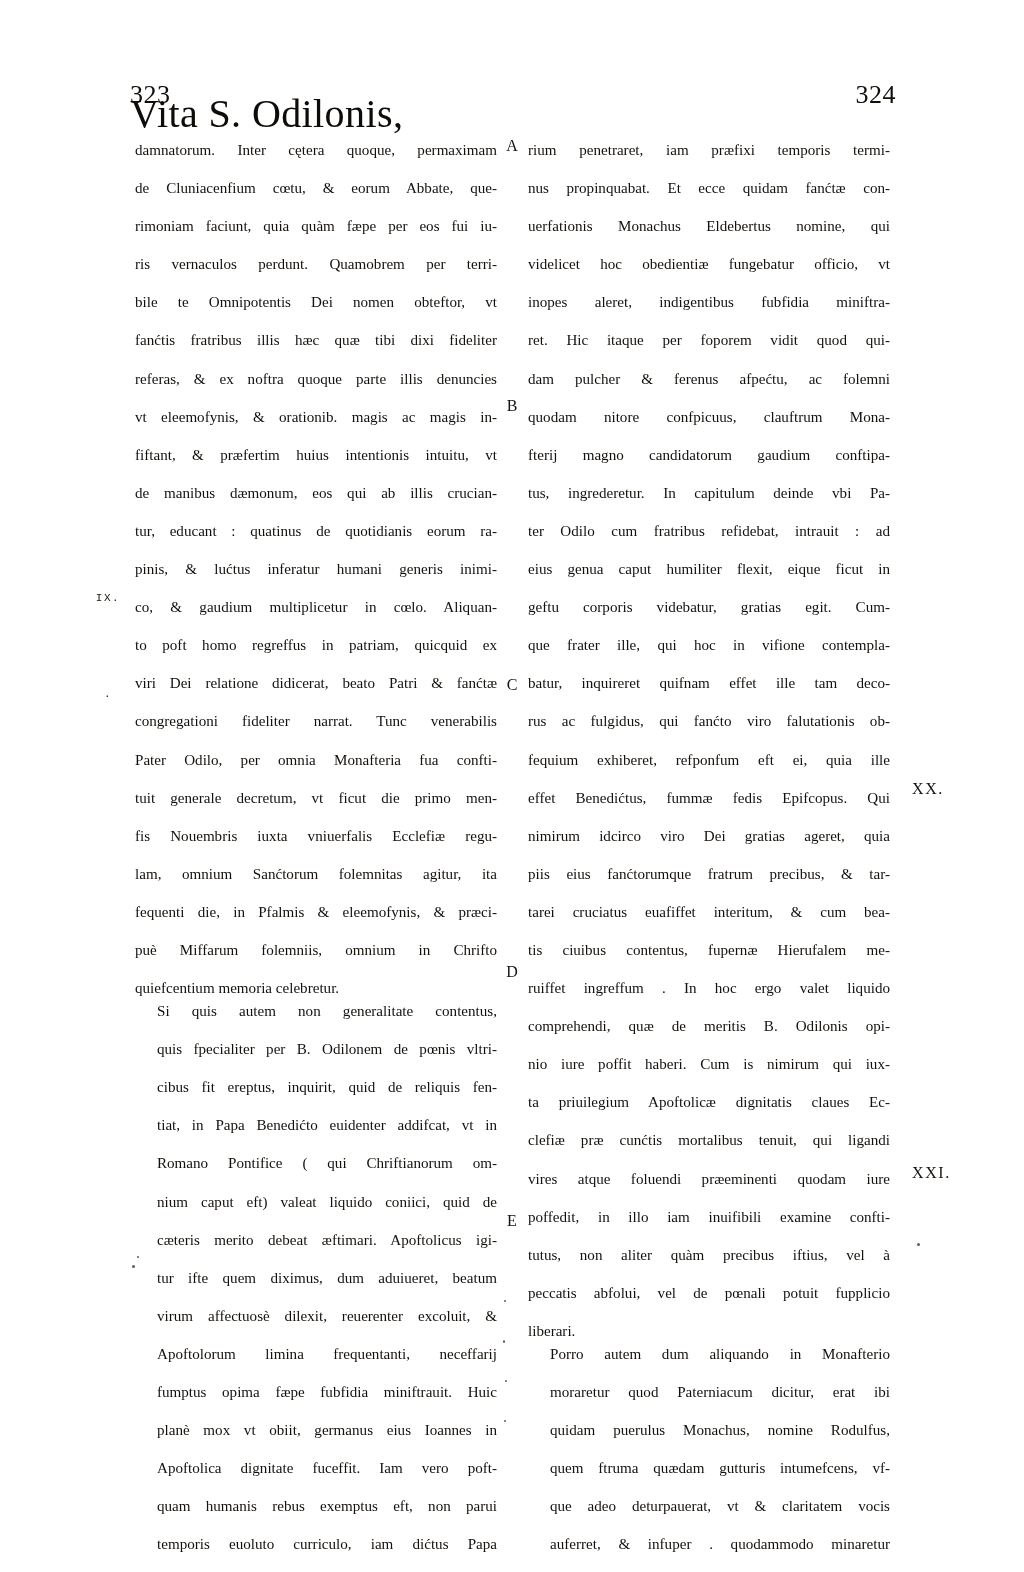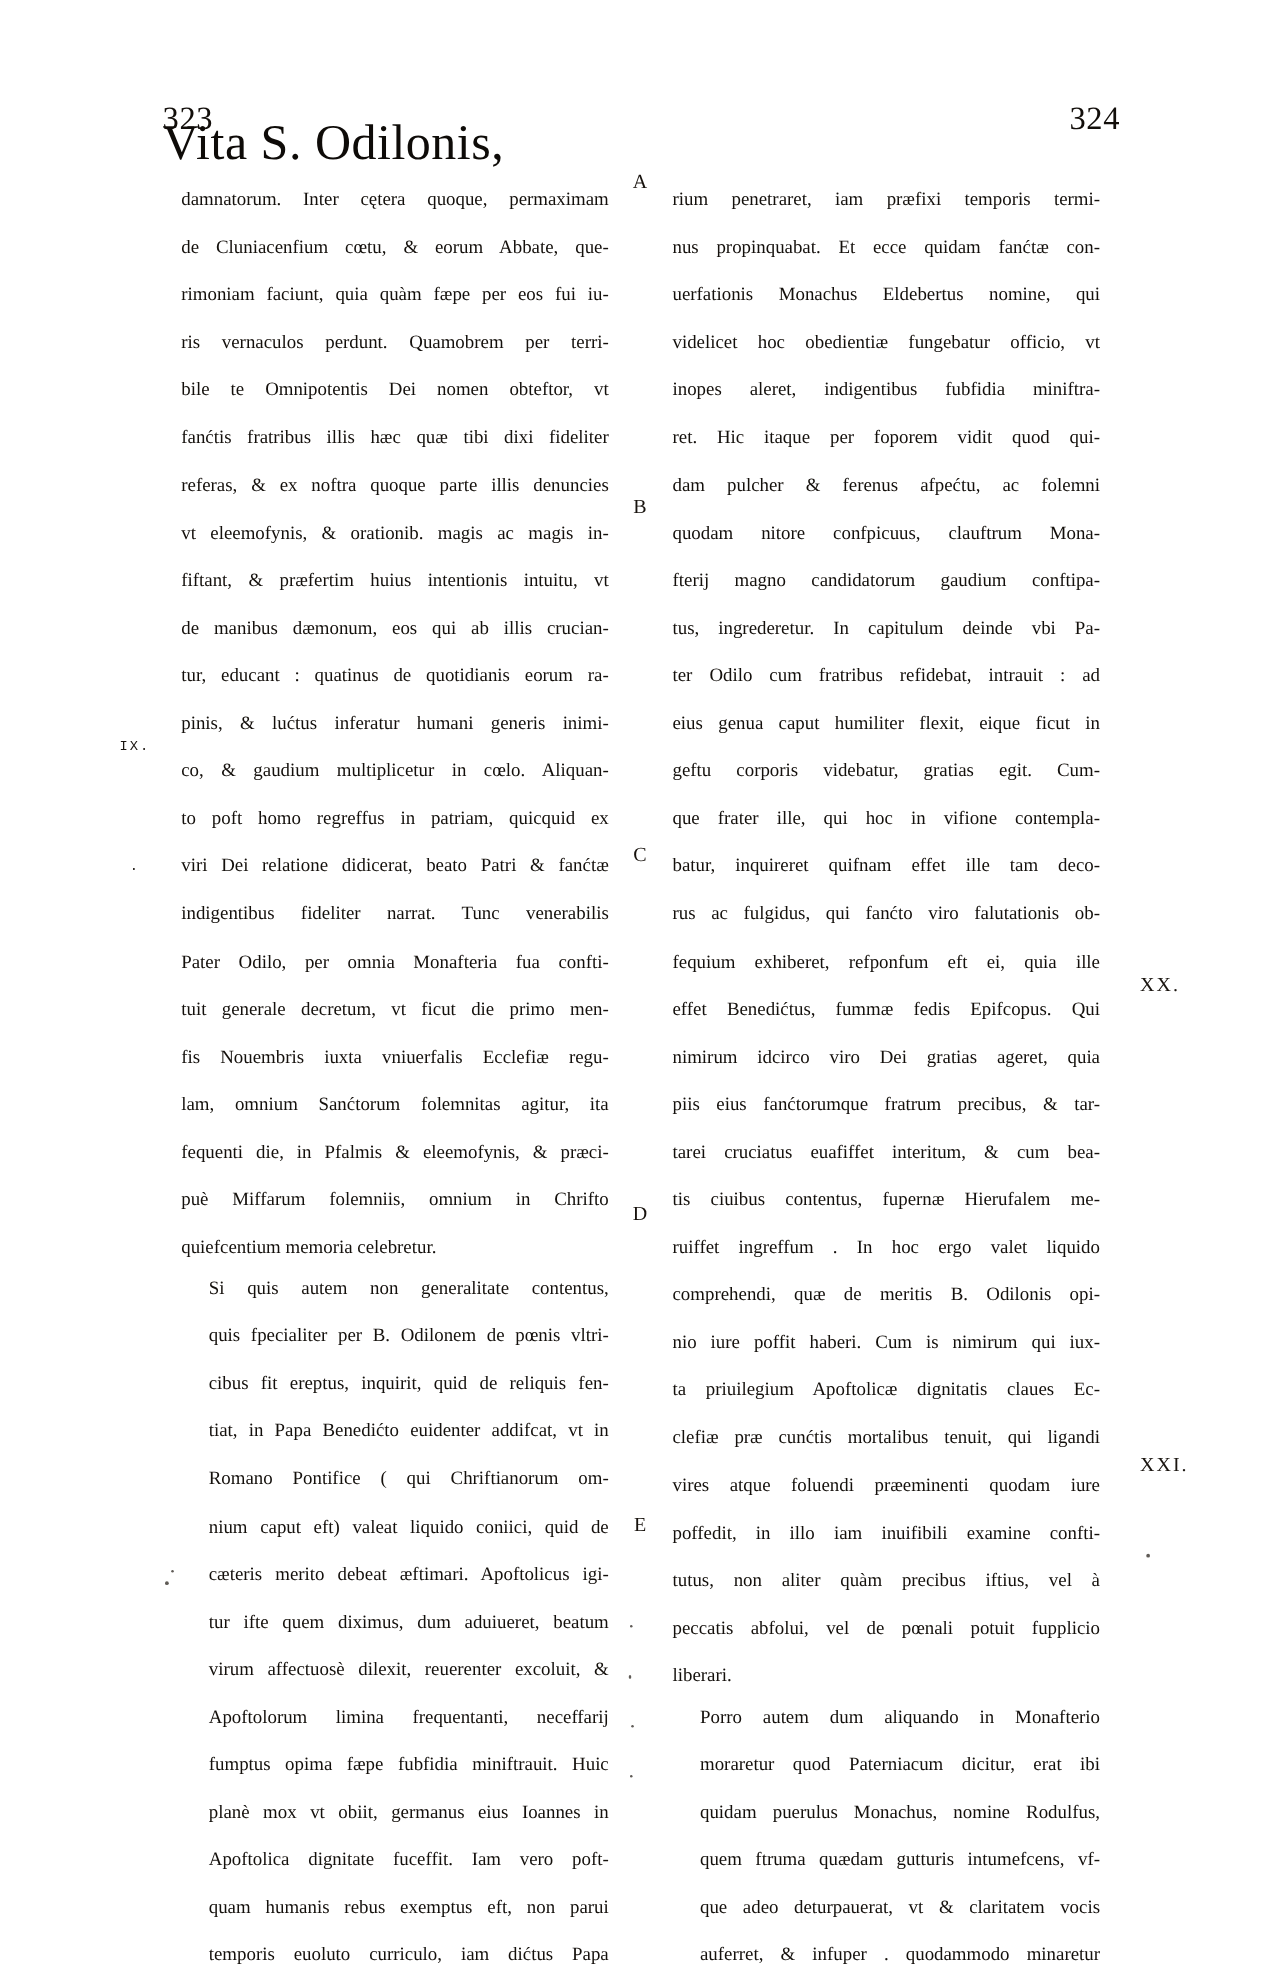--- a/index.html
+++ b/index.html
@@ -56,21 +56,21 @@
     text-align: justify;
     text-justify: inter-word;
     -webkit-hyphens: none;
     hyphens: none;
     color: #14100c;
   }
   .col-left  { left: 131px; }
   .col-right { left: 524px; }
 
   .col p {
-    margin: 14px;
+    margin: 4px;
     text-indent: 0;
   }
   .col p.indent { text-indent: 22px; }
 
   
   .col p.full > span.ln {
     display: block;
     text-align: justify;
   }
   .col p.full > span.ln::after {
@@ -138,21 +138,21 @@
         <span class="ln">fanćtis fratribus illis hæc quæ tibi dixi fideliter</span>
         <span class="ln">referas, &amp; ex noftra quoque parte illis denuncies</span>
         <span class="ln">vt eleemofynis, &amp; orationib. magis ac magis in-</span>
         <span class="ln">fiftant, &amp; præfertim huius intentionis intuitu, vt</span>
         <span class="ln">de manibus dæmonum, eos qui ab illis crucian-</span>
         <span class="ln">tur, educant : quatinus de quotidianis eorum ra-</span>
         <span class="ln">pinis, &amp; lućtus inferatur humani generis inimi-</span>
         <span class="ln">co, &amp; gaudium multiplicetur in cœlo. Aliquan-</span>
         <span class="ln">to poft homo regreffus in patriam, quicquid ex</span>
         <span class="ln">viri Dei relatione didicerat, beato Patri &amp; fanćtæ</span>
-        <span class="ln">indigentibus fideliter narrat. Tunc venerabilis</span>
+        <span class="ln">congregationi fideliter narrat. Tunc venerabilis</span>
         <span class="ln">Pater Odilo, per omnia Monafteria fua confti-</span>
         <span class="ln">tuit generale decretum, vt ficut die primo men-</span>
         <span class="ln">fis Nouembris iuxta vniuerfalis Ecclefiæ regu-</span>
         <span class="ln">lam, omnium Sanćtorum folemnitas agitur, ita</span>
         <span class="ln">fequenti die, in Pfalmis &amp; eleemofynis, &amp; præci-</span>
         <span class="ln">puè Miffarum folemniis, omnium in Chrifto</span>
         <span class="ln last">quiefcentium memoria celebretur.</span>
       </p>
     <p class="full indent">
         <span class="ln" style="text-indent: 22px;">Si quis autem non generalitate contentus,</span>

